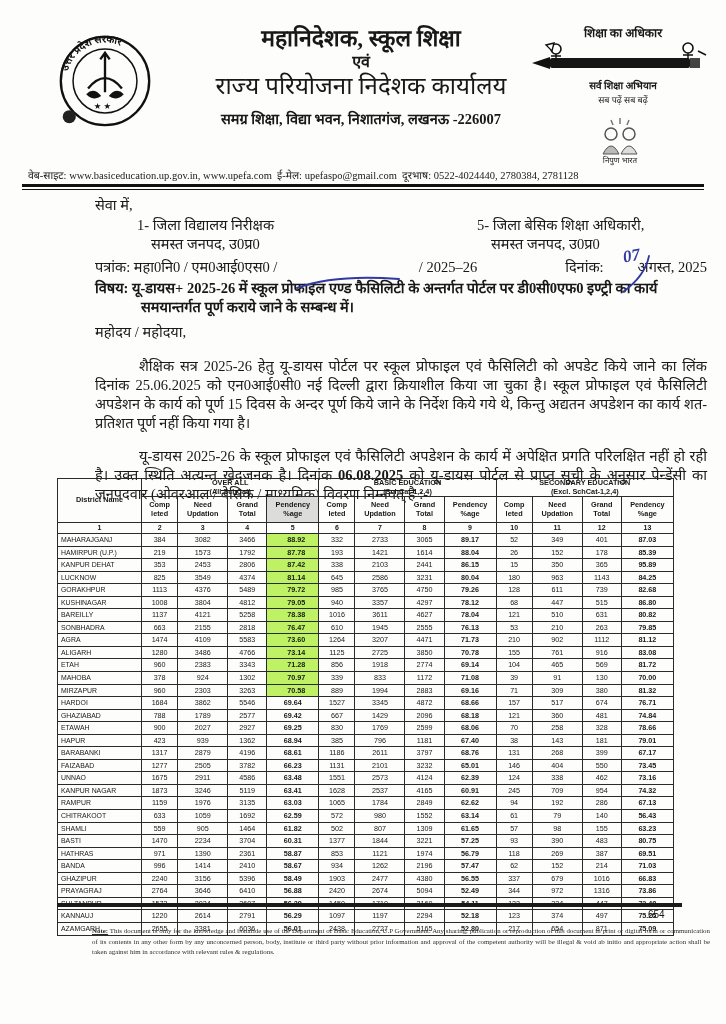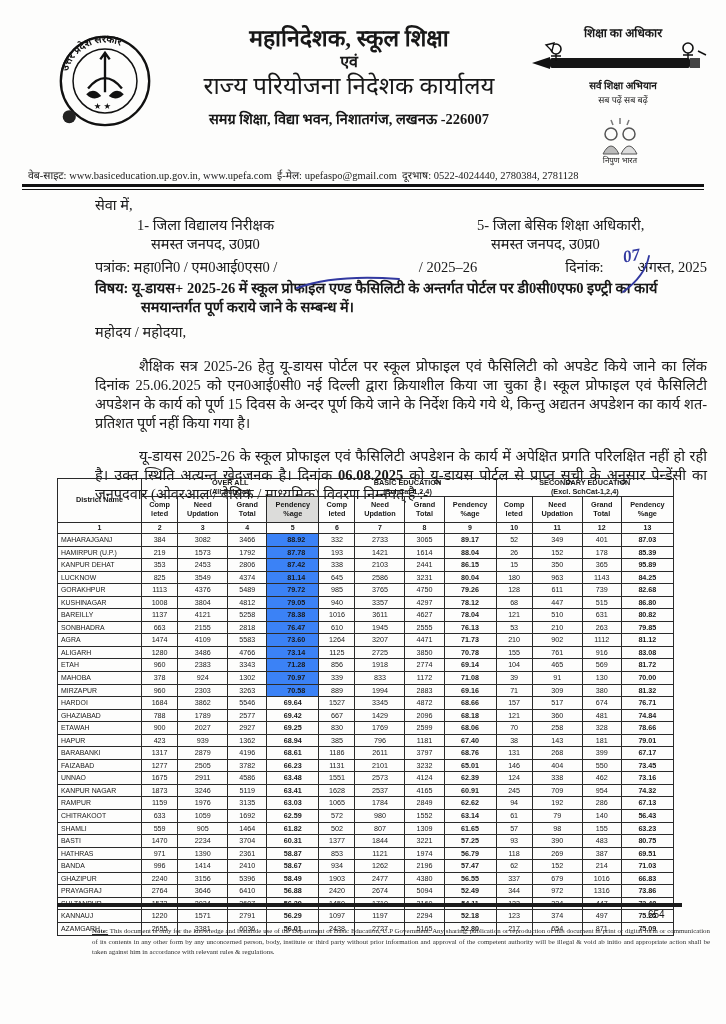--- a/index.html
+++ b/index.html
@@ -1,21 +1,21 @@
 <!DOCTYPE html>
 <html><head>
 <meta charset="utf-8">
 <style>
   html,body{margin:0;padding:0;background:#e8e8e6;}
   .page{position:relative;width:726px;height:1024px;margin:0 auto;background:#fdfdfc;
         font-family:"Liberation Serif","DejaVu Serif",serif;color:#181818;overflow:hidden;}
   
   .hdr{position:absolute;top:22px;left:0;width:726px;height:150px;}
   .emblem{position:absolute;left:58px;top:12px;}
-  .titles{position:absolute;left:164px;top:4px;width:370px;text-align:center;}
+  .titles{position:absolute;left:176px;top:4px;width:370px;text-align:center;}
   .t1{font-size:23px;font-weight:bold;line-height:26px;}
   .t2{font-size:16px;font-weight:bold;line-height:20px;}
   .t3{font-size:24px;font-weight:normal;line-height:28px;}
   .t4{font-size:14.5px;font-weight:bold;margin-top:8px;}
   .rte{position:absolute;left:528px;top:2px;width:190px;text-align:center;}
   .rte-slogan{font-size:12px;font-weight:bold;}
   .ssa{font-size:10px;font-weight:bold;margin-top:3px;}
   .ssa2{font-size:9px;margin-top:1px;}
   .nipun{position:absolute;left:570px;top:96px;width:100px;text-align:center;}
   .nipun-label{font-size:8px;margin-top:-2px;}
@@ -42,21 +42,21 @@
   table{border-collapse:collapse;width:617px;table-layout:fixed;
         font-family:"Liberation Sans","DejaVu Sans",sans-serif;}
   th,td{border:1px solid #2a2a2a;padding:0 1px;text-align:center;overflow:hidden;}
   thead th{font-size:7.3px;font-weight:bold;line-height:8.5px;}
   .grp .sub{font-weight:bold;}
   .subhead th{white-space:pre-line;height:25px;}
   .numrow td{font-size:7px;font-weight:bold;height:10px;line-height:10px;}
   tbody td{font-size:7.2px;height:11.55px;line-height:11.55px;}
   td.dname{text-align:left;padding-left:3px;font-size:6.9px;}
   td.pend{font-weight:bold;}
-  td.shade{background:#3b82f6;padding-left:8px;}
+  td.shade{background:#bef264;padding-left:8px;}
   th.shadeh{background:#dcdcda;}
   .thickline{position:absolute;left:57px;top:903px;width:625px;height:4px;background:#1b1b1b;}
   .pageno{position:absolute;left:648px;top:909px;font-size:10px;font-family:"Liberation Sans",sans-serif;}
   
   .note{position:absolute;left:92px;top:926px;width:618px;font-size:6.9px;line-height:10.5px;
         font-family:"Liberation Serif","DejaVu Serif",serif;color:#2c2c2c;text-align:justify;}
   .note b{text-decoration:underline;}
   svg{display:block;}
 </style>
 </head>
@@ -684,21 +684,21 @@
             <td>3160</td>
             <td class="pend">54.11</td>
             <td>123</td>
             <td>324</td>
             <td>447</td>
             <td class="pend">72.48</td>
           </tr>
           <tr>
             <td class="dname">KANNAUJ</td>
             <td>1220</td>
-            <td>1571</td>
+            <td>2614</td>
             <td>2791</td>
             <td class="pend">56.29</td>
             <td>1097</td>
             <td>1197</td>
             <td>2294</td>
             <td class="pend">52.18</td>
             <td>123</td>
             <td>374</td>
             <td>497</td>
             <td class="pend">75.25</td>

